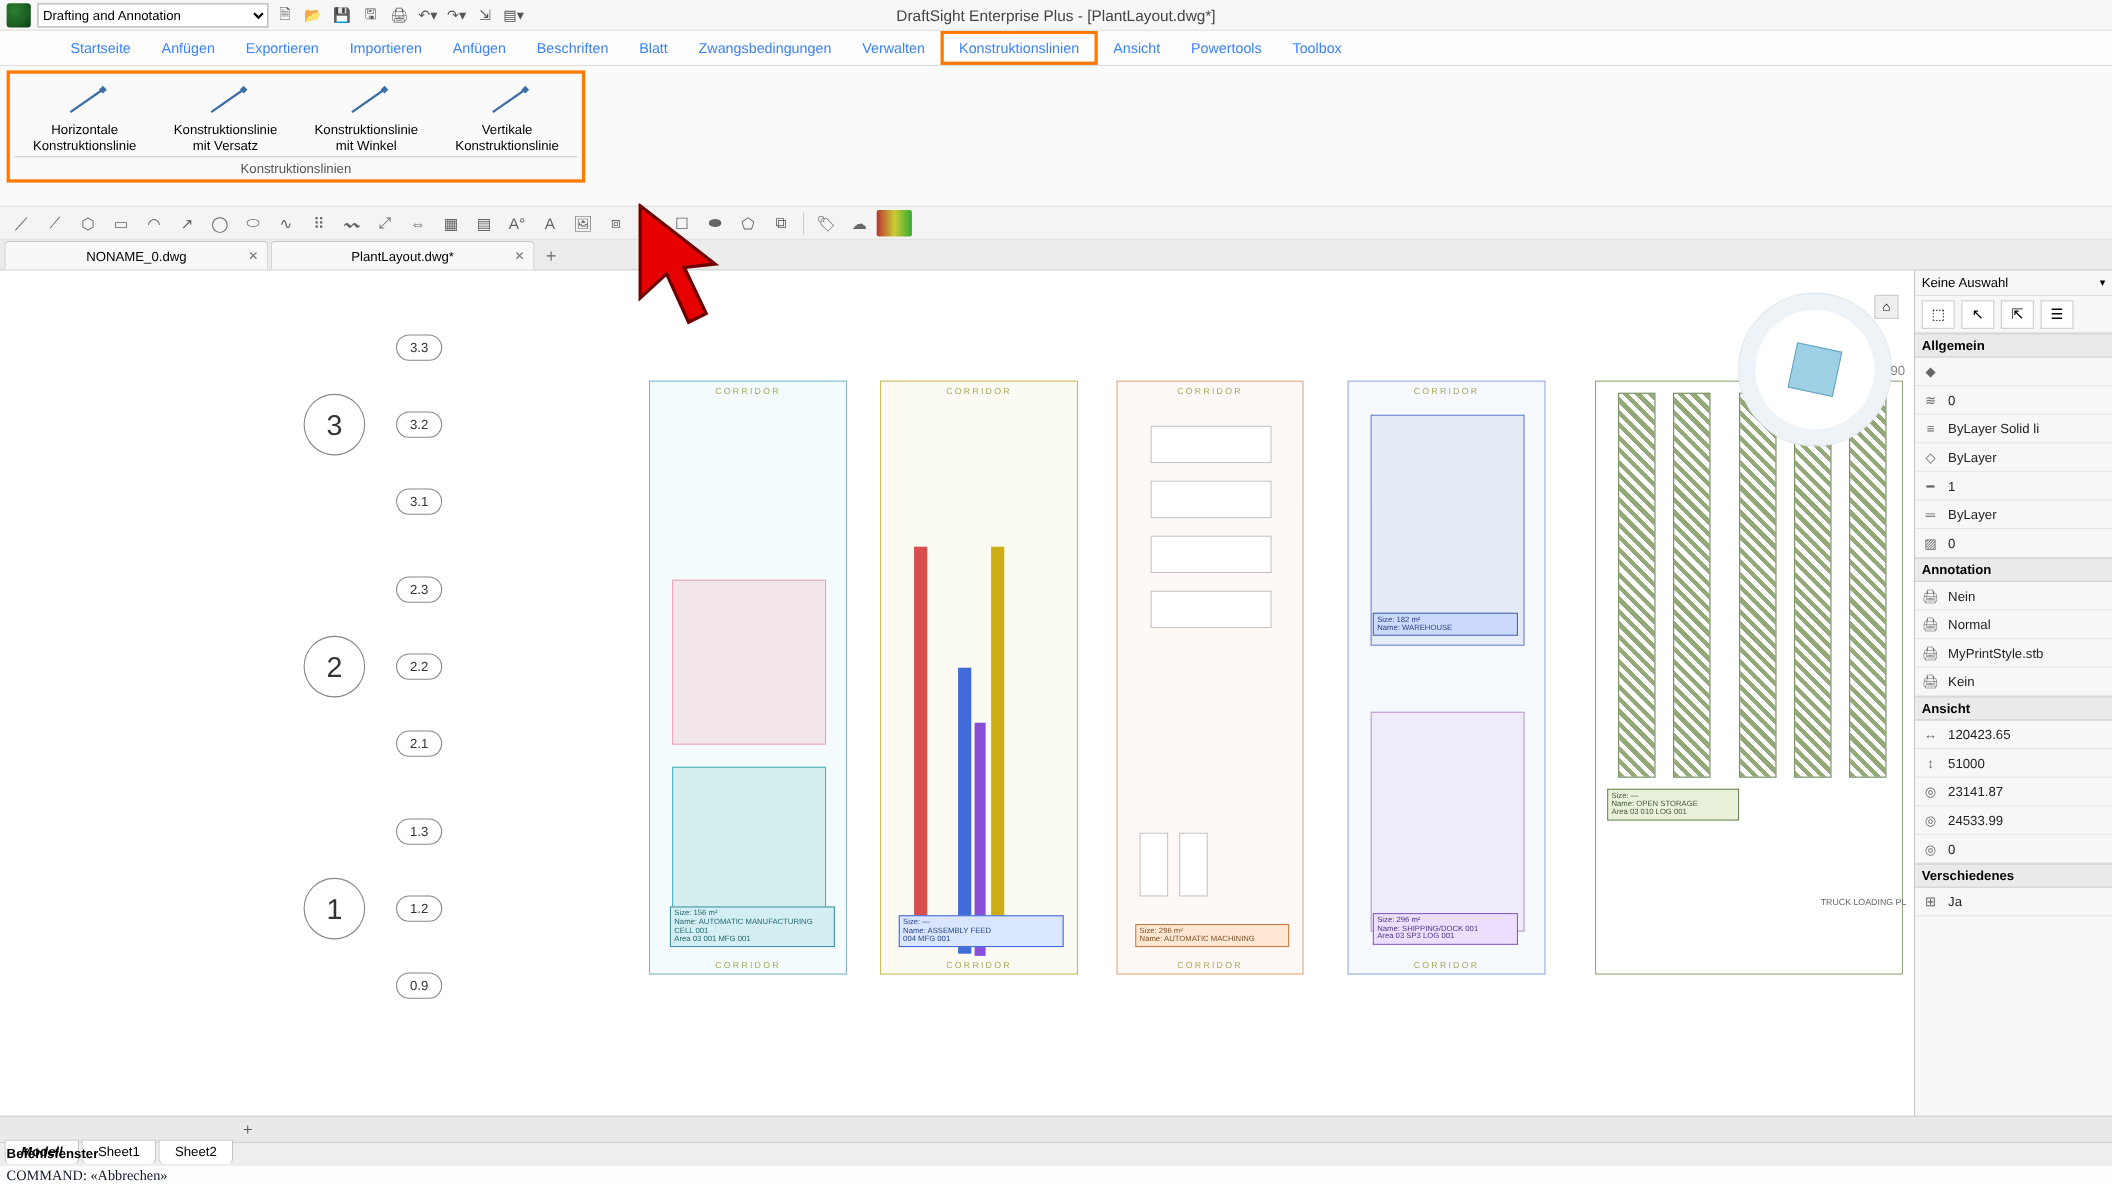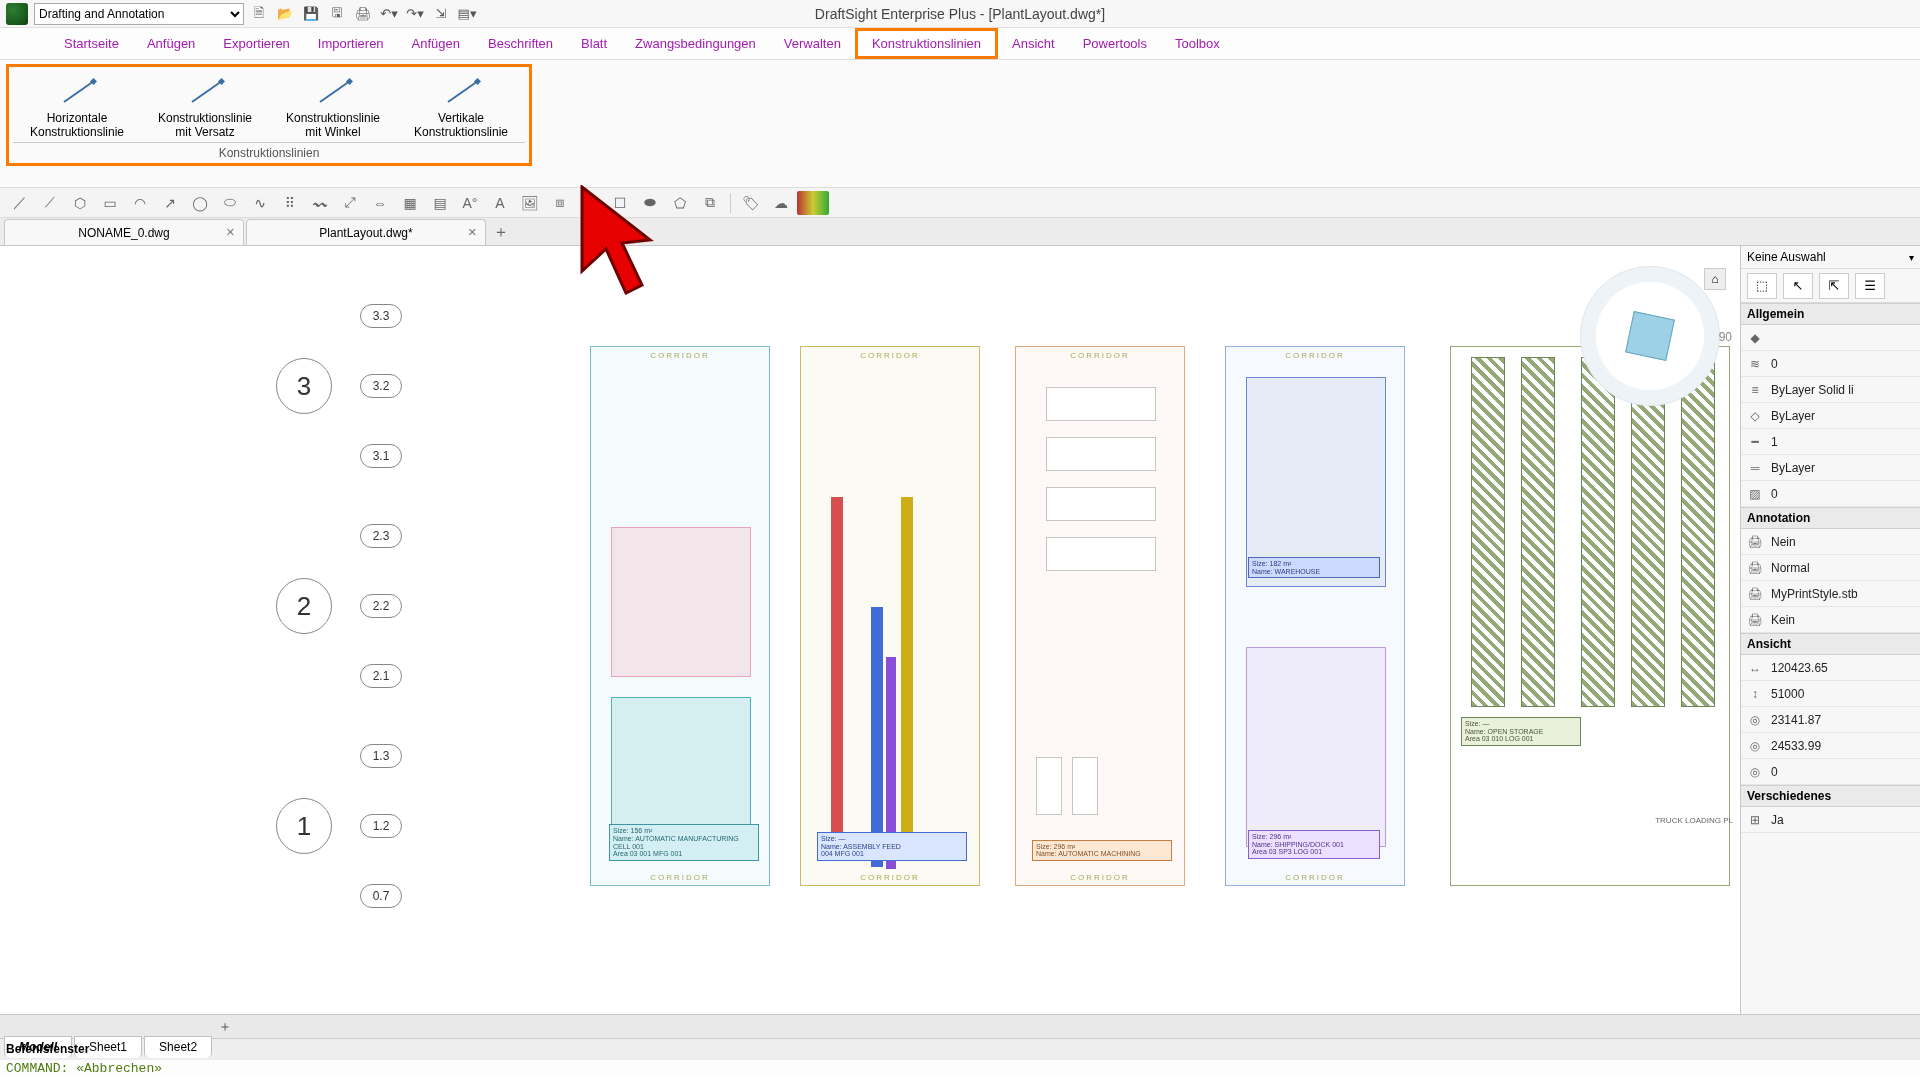--- a/index.html
+++ b/index.html
@@ -38,21 +38,21 @@
 .menubar {
   height: 32px;
   display: flex; align-items: stretch;
   padding-left: 50px;
   background: #fdfdfd;
   border-bottom: 1px solid #dcdcdc;
 }
 .menubar .mtab {
   padding: 0 14px;
   display: inline-flex; align-items: center;
-  font-size: 13px; color: #a21caf; cursor: pointer;
+  font-size: 13px; color: #3b82f6; cursor: pointer;
 }
 .menubar .mtab.active {
   border: 3px solid #ff7a00;
   background: #fff;
 }
 
 
 .ribbon {
   height: 128px;
   background: #fafafa;
@@ -288,22 +288,22 @@
   display: inline-flex; align-items: center; justify-content: center;
   font-size: 14px; color: #555; cursor: pointer;
 }
 
 
 .cmdhead {
   height: 22px; background: #eee; border-top: 1px solid #ccc;
   font-size: 12px; font-weight: bold; padding: 3px 6px;
 }
 .cmdline {
-  height: 15px; font-family: Liberation Mono, monospace; font-size: 13px;
-  padding: 1px 6px; color: #4d7c0f; background: #fdfdfd;
+  height: 15px; font-family: Liberation Serif, serif; font-size: 13px;
+  padding: 1px 6px; color: #0f172a; background: #fdfdfd;
   white-space: pre;
 }
 </style>
 </head>
 <body>
 
 <div class="qat">
   <div class="logo"></div>
   <select class="workspace">
     <option>Drafting and Annotation</option>
@@ -473,21 +473,21 @@
     <div class="axis-label" style="left:360px; top:418px;">
         <div class="axis-bubble-sm">2.1</div>
       </div>
     <div class="axis-label" style="left:360px; top:498px;">
         <div class="axis-bubble-sm">1.3</div>
       </div>
     <div class="axis-label" style="left:360px; top:568px;">
         <div class="axis-bubble-sm">1.2</div>
       </div>
     <div class="axis-label" style="left:360px; top:638px;">
-        <div class="axis-bubble-sm">0.7</div>
+        <div class="axis-bubble-sm">0.9</div>
       </div>
 
     <div class="zone" style="left:590px; top:100px; width:180px; height:540px; border-color:#6fb3c9; background:rgba(100,200,220,0.08);">
       <div class="corridor" style="top:0">CORRIDOR</div>
       <div class="corridor" style="bottom:0">CORRIDOR</div>
       <div class="room" style="left:20px; top:180px; width:140px; height:150px; border-color:#e79ab3; background:rgba(231,154,179,0.25);"></div>
       <div class="room" style="left:20px; top:350px; width:140px; height:150px; border-color:#3aa9b8; background:rgba(58,169,184,0.18);"></div>
       <div class="tagbox" style="left:18px; bottom:24px; width:150px; border-color:#2b8a99; background:#cfeef2; color:#0a5560;">
         <div>Size: 156 m²</div>
         <div>Name: <span>AUTOMATIC MANUFACTURING CELL 001</span></div>

